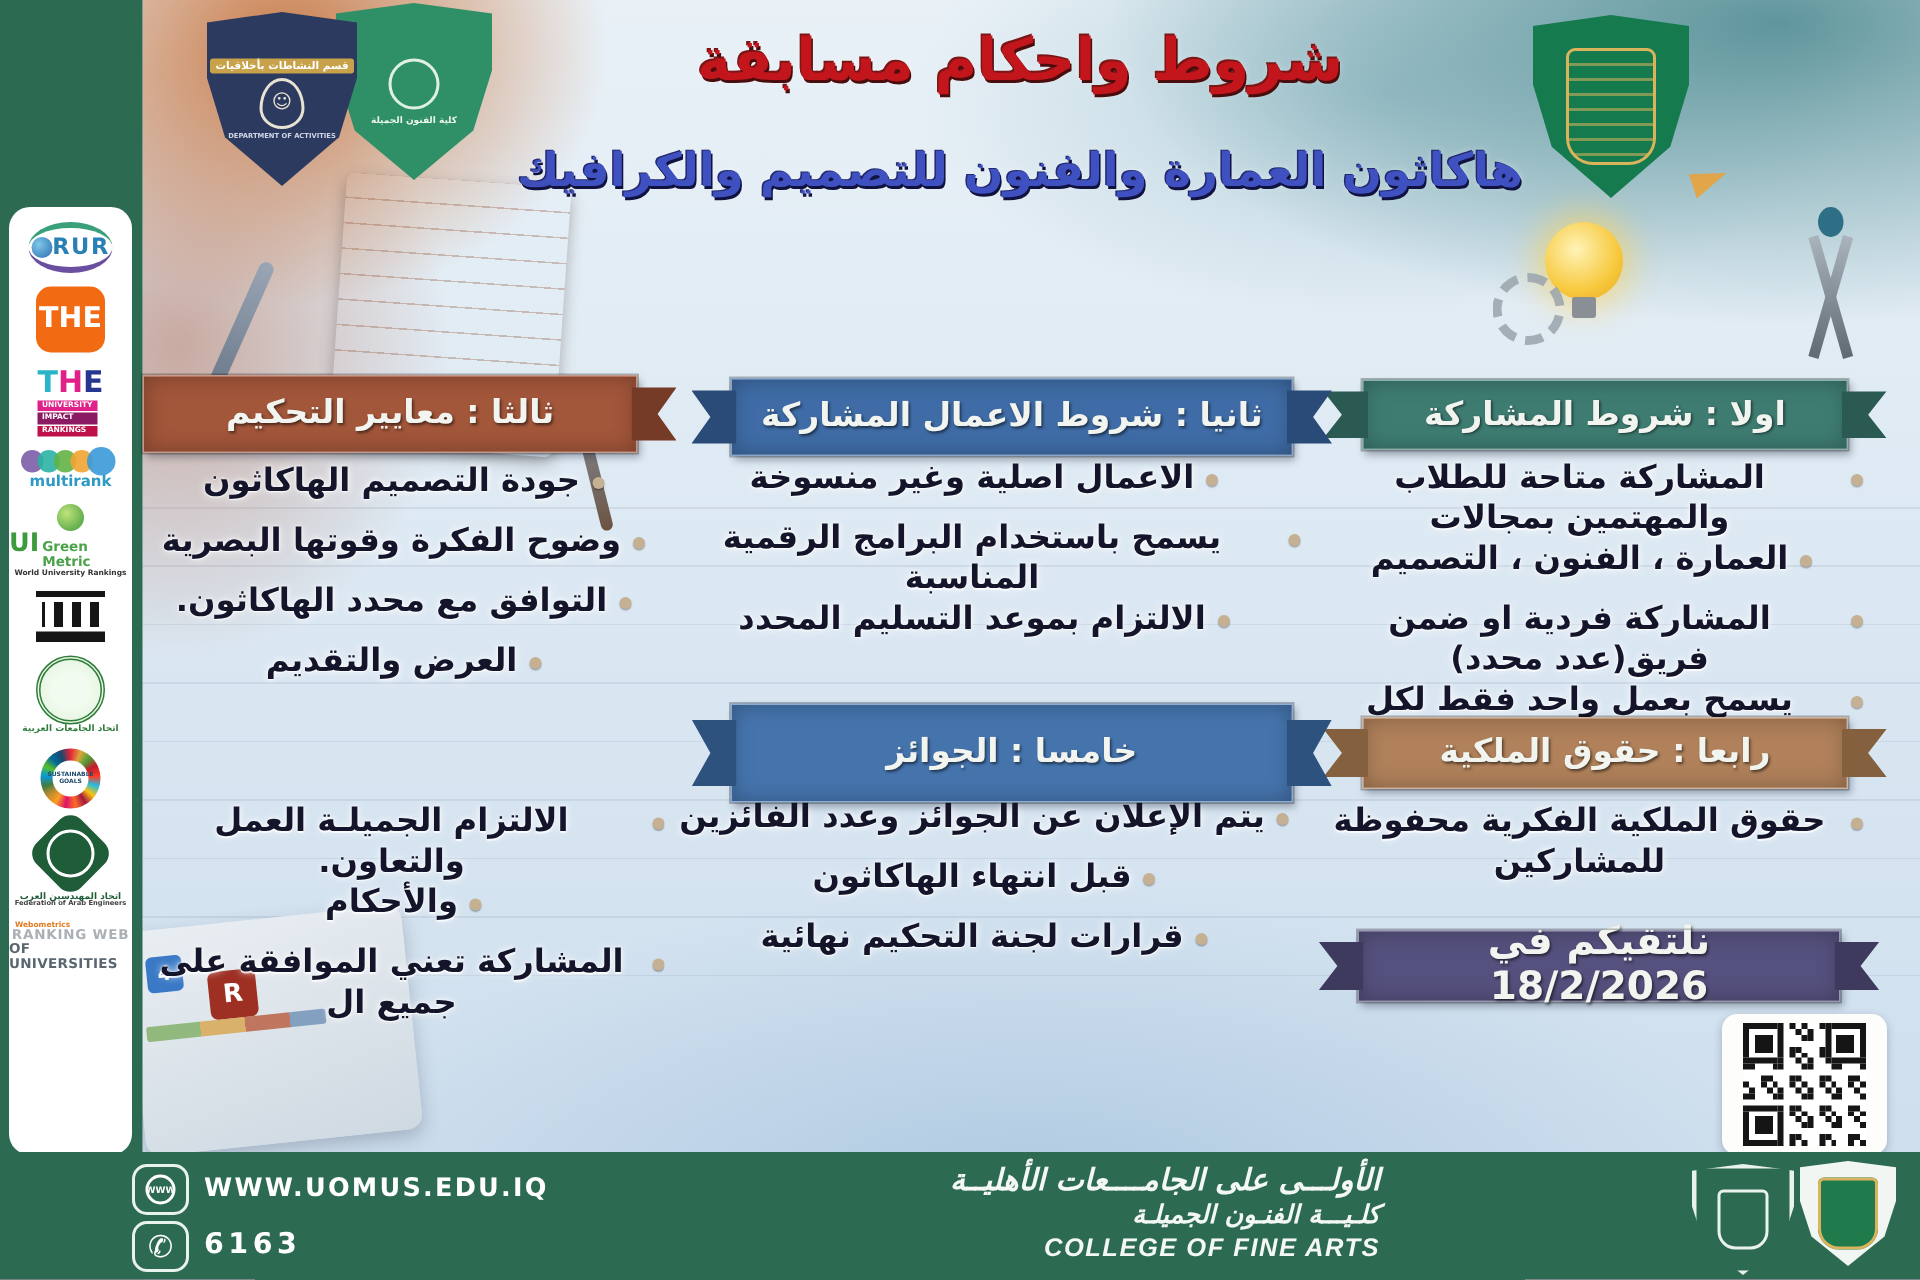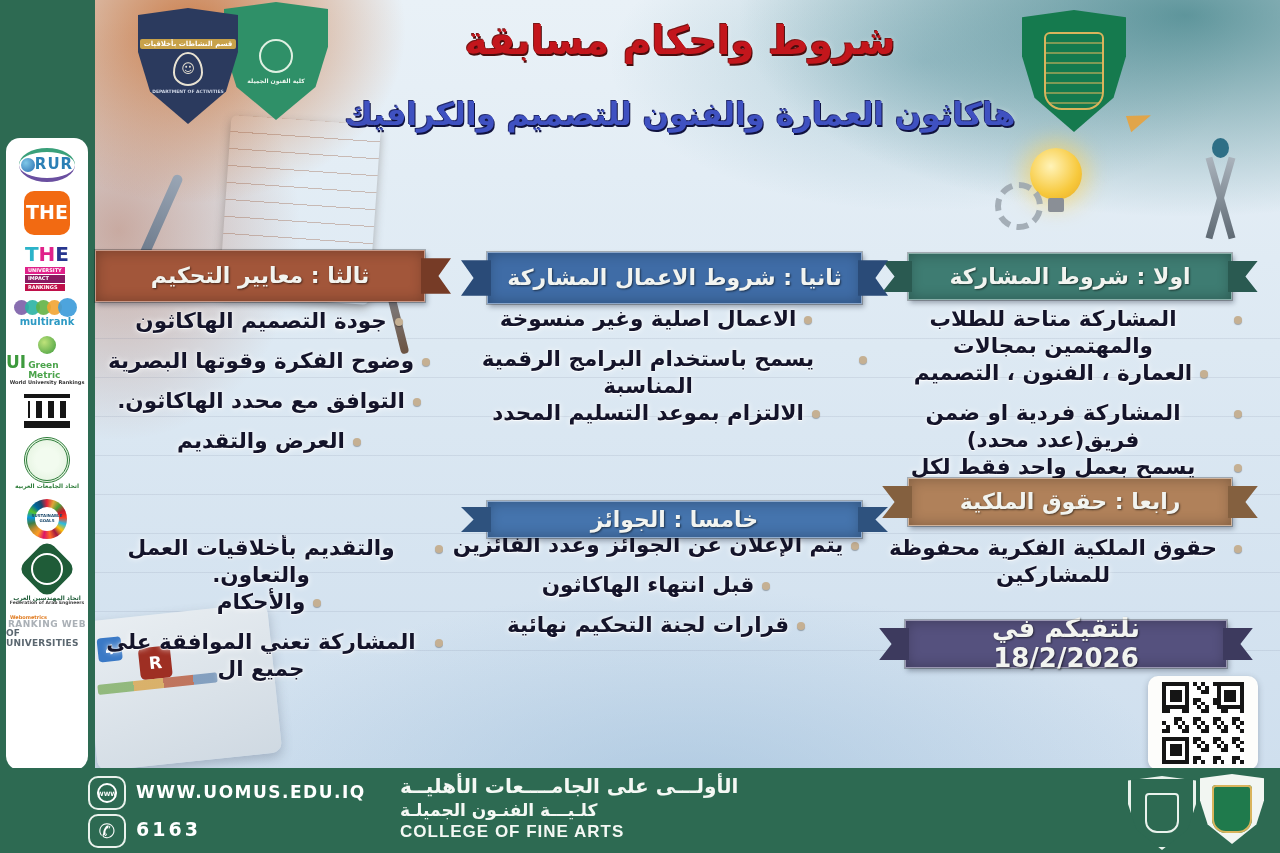--- a/index.html
+++ b/index.html
@@ -127,21 +127,21 @@
   .banner-face{width:100%;height:100%;background:var(--c,#777);box-sizing:border-box;
     border:1px solid rgba(255,255,255,.4);outline:1px solid rgba(0,0,0,.25);
     box-shadow:inset 0 0 14px rgba(0,0,0,.28),2px 3px 5px rgba(20,30,50,.35);
     display:flex;align-items:center;justify-content:center;text-align:center;direction:rtl;
     color:#f2f4f0;font-weight:bold;font-size:22px;line-height:1.15;padding:2px 16px;
     text-shadow:1px 1px 2px rgba(0,0,0,.55);}
   .b1{left:908px;top:253px;width:324px;height:47px;}
   .b2{left:487px;top:252px;width:375px;height:52px;}
   .b3{left:95px;top:250px;width:330px;height:52px;}
   .b4{left:908px;top:478px;width:324px;height:48px;}
-  .b5{left:487px;top:501px;width:375px;height:37px;}
+  .b5{left:487px;top:469px;width:375px;height:66px;}
   .b6{left:95px;top:477px;width:330px;height:50px;}
   .date-banner{left:905px;top:620px;width:322px;height:48px;}
   .date-banner .banner-face{font-size:26px;letter-spacing:.5px;}
 
   
   .bullets{position:absolute;direction:rtl;z-index:4;}
   .bullet-row{display:flex;align-items:flex-start;justify-content:center;gap:8px;min-height:40px;}
   .dot{width:8px;height:8px;border-radius:50%;background:#c5b093;box-shadow:0 1px 1px rgba(0,0,0,.3);
     margin-top:10px;flex:0 0 auto;}
   .bullet-text{color:#14142a;font-size:21.5px;font-weight:bold;line-height:1.25;text-align:center;
@@ -164,21 +164,21 @@
   
   .footer{position:absolute;left:0;bottom:0;width:1280px;height:85px;background:#2d6a52;z-index:6;}
   .f-ico{position:absolute;width:38px;height:34px;border:2px solid #e9f2ec;border-radius:10px;
     display:flex;align-items:center;justify-content:center;color:#fff;box-sizing:border-box;}
   .f-www{left:88px;top:8px;}
   .f-www .glb{width:20px;height:20px;border-radius:50%;border:2px solid #fff;font-size:6px;font-weight:bold;
     display:flex;align-items:center;justify-content:center;box-sizing:border-box;}
   .f-tel{left:88px;top:46px;font-size:20px;}
   .f-site{position:absolute;left:136px;top:14px;color:#fff;font-weight:bold;font-size:17px;letter-spacing:1.5px;}
   .f-phone{position:absolute;left:136px;top:50px;color:#fff;font-weight:bold;font-size:19px;letter-spacing:3px;}
-  .f-center{position:absolute;left:400px;top:6px;width:520px;text-align:left;color:#f4f8f4;}
+  .f-center{position:absolute;left:400px;top:6px;width:520px;text-align:right;color:#f4f8f4;font-style:italic;}
   .f-c1{direction:rtl;font-size:20px;font-weight:bold;letter-spacing:.5px;}
   .f-c2{direction:rtl;font-size:17px;font-weight:bold;margin-top:2px;}
   .f-c3{font-family:"Liberation Sans",sans-serif;font-size:17px;font-weight:bold;letter-spacing:1px;margin-top:2px;}
   .f-sh1{position:absolute;left:1128px;top:8px;width:62px;height:68px;background:#2d6a52;
     border:3px solid #e9f2ec;display:flex;align-items:center;justify-content:center;}
   .f-sh1 i{width:30px;height:36px;border:2px solid #e9f2ec;border-radius:4px 4px 12px 12px;}
   .f-sh2{position:absolute;left:1200px;top:6px;width:64px;height:70px;background:#f2f6f2;
     display:flex;align-items:center;justify-content:center;}
   .f-sh2 i{width:40px;height:48px;background:#1f7a4c;border-radius:4px 4px 14px 14px;
     box-shadow:inset 0 0 0 2px #d9b45c;}
@@ -317,21 +317,21 @@
         <span class="bullet-text">قبل انتهاء الهاكاثون</span>
       </div>
       <div class="bullet-row">
         <span class="dot"></span>
         <span class="bullet-text">قرارات لجنة التحكيم نهائية</span>
       </div>
     </div>
   <div class="bullets l6">
       <div class="bullet-row">
         <span class="dot"></span>
-        <span class="bullet-text">والتقديم بأخلاقيات العمل والتعاون.</span>
+        <span class="bullet-text">الالتزام الجميلـة العمل والتعاون.</span>
       </div>
       <div class="bullet-row">
         <span class="dot"></span>
         <span class="bullet-text">والأحكام</span>
       </div>
       <div class="bullet-row">
         <span class="dot"></span>
         <span class="bullet-text">المشاركة تعني الموافقة على جميع ال</span>
       </div>
     </div>

